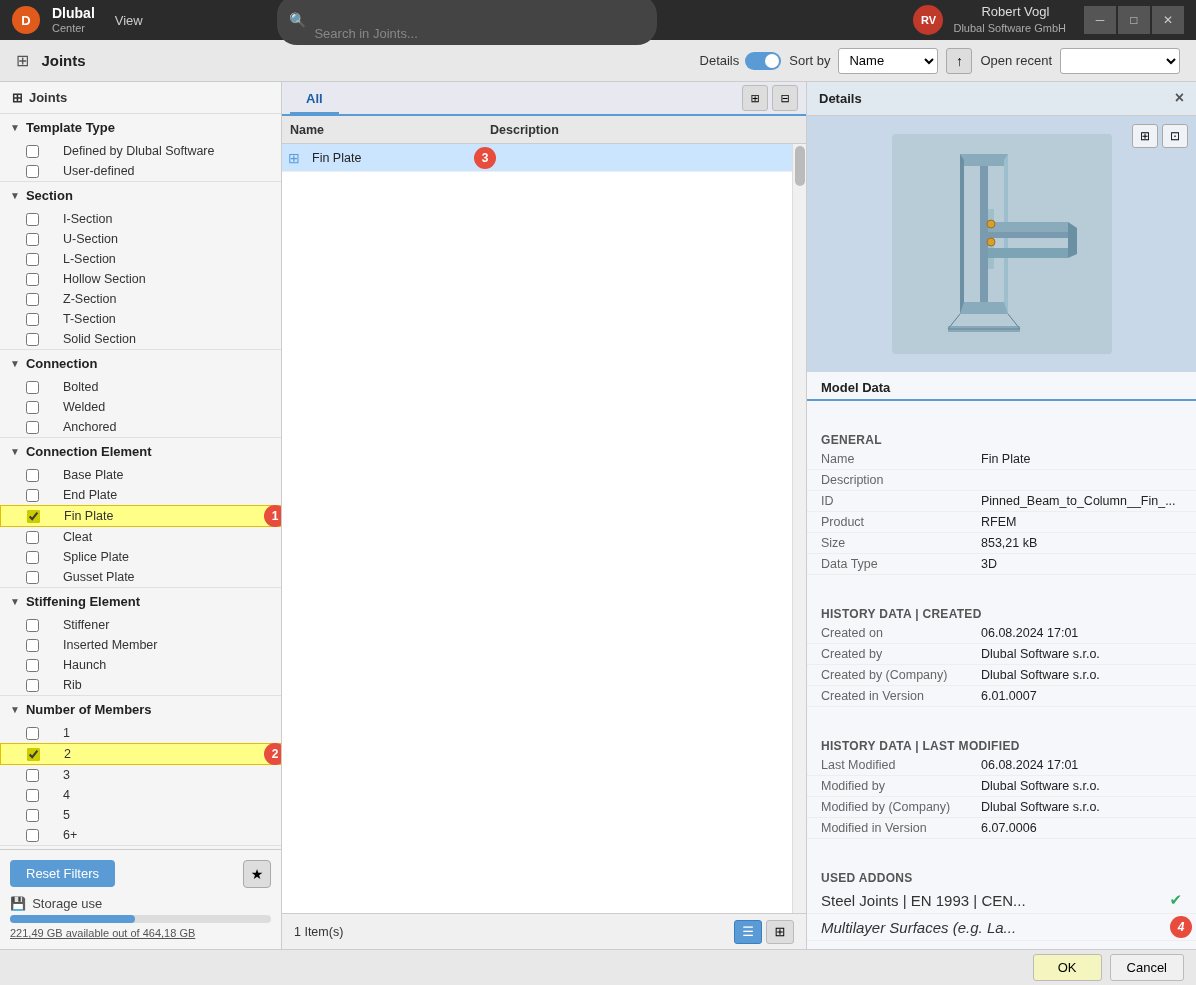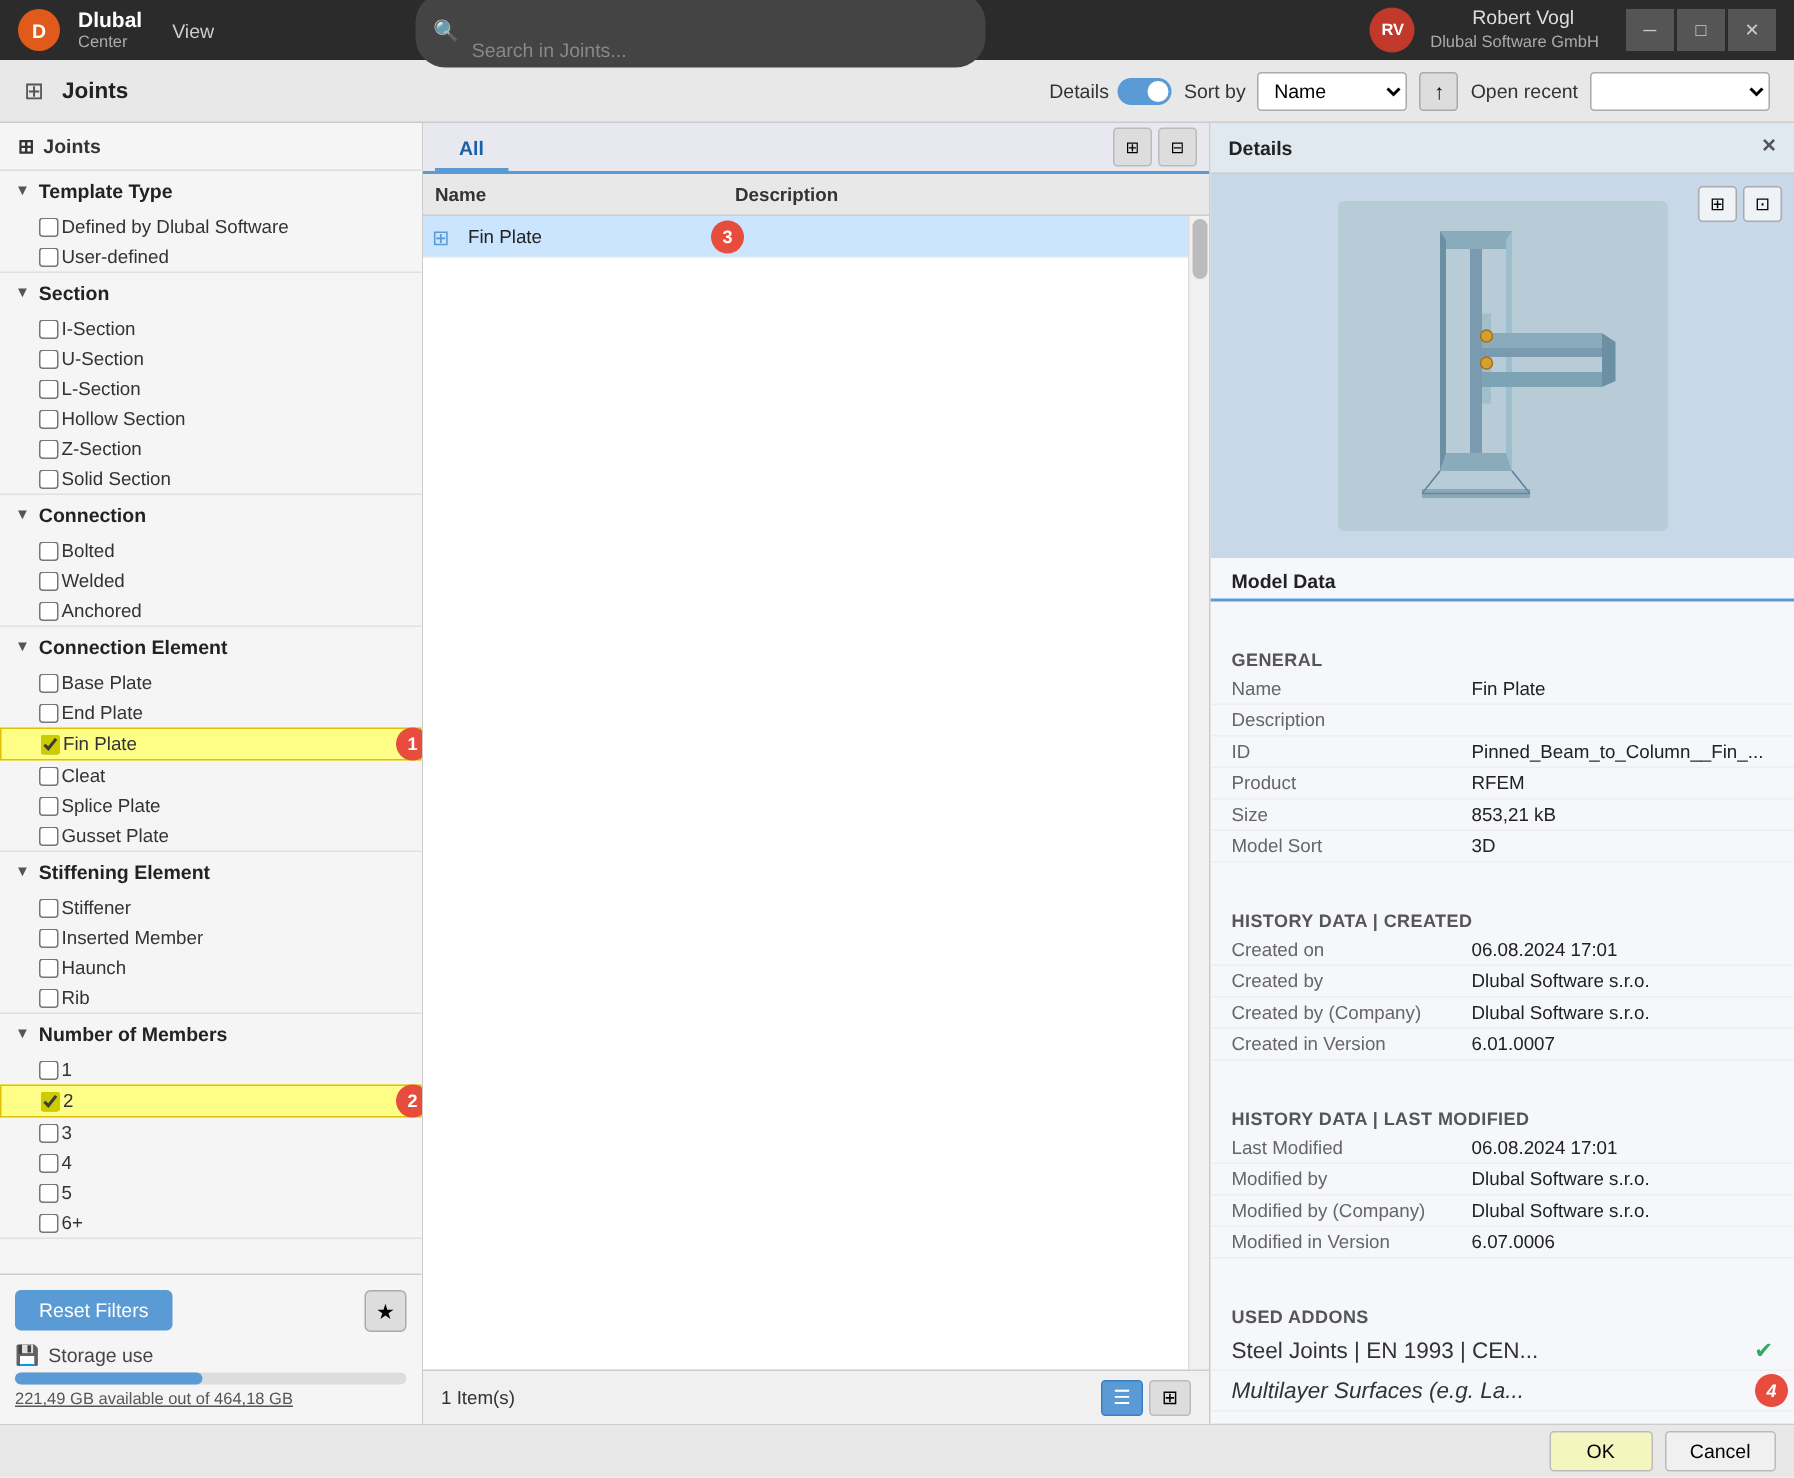--- a/index.html
+++ b/index.html
@@ -109,21 +109,21 @@
       border-bottom: 1px solid #ddd;
     }
     .filter-section { border-bottom: 1px solid #e0e0e0; }
     .filter-group-header {
       display: flex; align-items: center; gap: 6px;
       padding: 6px 10px; cursor: pointer; font-weight: 600; color: #222;
       font-size: 12.5px;
     }
     .filter-group-header .arrow { font-size: 10px; color: #555; }
     .filter-item {
-      display: flex; align-items: center; gap: 2px;
+      display: flex; align-items: center; gap: 24px;
       padding: 3px 10px 3px 26px; cursor: pointer;
     }
     .filter-item label { cursor: pointer; color: #333; font-size: 12.5px; }
     .filter-item input[type=checkbox] { width: 13px; height: 13px; cursor: pointer; }
     .filter-item.checked-yellow {
       background: #ffff88;
       border: 1px solid #e0c000;
     }
     .sidebar-bottom {
       margin-top: auto;
@@ -378,20 +378,24 @@
         <input type="checkbox" id="cb-l" style="">
         <label for="cb-l">L-Section</label>
       </div>
       <div class="filter-item">
         <input type="checkbox" id="cb-hollow" style="">
         <label for="cb-hollow">Hollow Section</label>
       </div>
       <div class="filter-item">
         <input type="checkbox" id="cb-z" style="">
         <label for="cb-z">Z-Section</label>
+      </div>
+      <div class="filter-item">
+        <input type="checkbox" id="cb-t" style="">
+        <label for="cb-t">T-Section</label>
       </div>
       <div class="filter-item">
         <input type="checkbox" id="cb-solid" style="">
         <label for="cb-solid">Solid Section</label>
       </div>
     </div>
 
     <div class="filter-section">
       <div class="filter-group-header">
         <span class="arrow">▼</span>
@@ -619,21 +623,21 @@
       </div>
       <div class="data-row">
         <span class="data-label">Product</span>
         <span class="data-value">RFEM</span>
       </div>
       <div class="data-row">
         <span class="data-label">Size</span>
         <span class="data-value">853,21 kB</span>
       </div>
       <div class="data-row">
-        <span class="data-label">Model Sort</span>
+        <span class="data-label">Data Type</span>
         <span class="data-value">3D</span>
       </div>
 
       <div class="data-group-title">History Data | Created</div>
       <div class="data-row">
         <span class="data-label">Created on</span>
         <span class="data-value">06.08.2024 17:01</span>
       </div>
       <div class="data-row">
         <span class="data-label">Created by</span>

